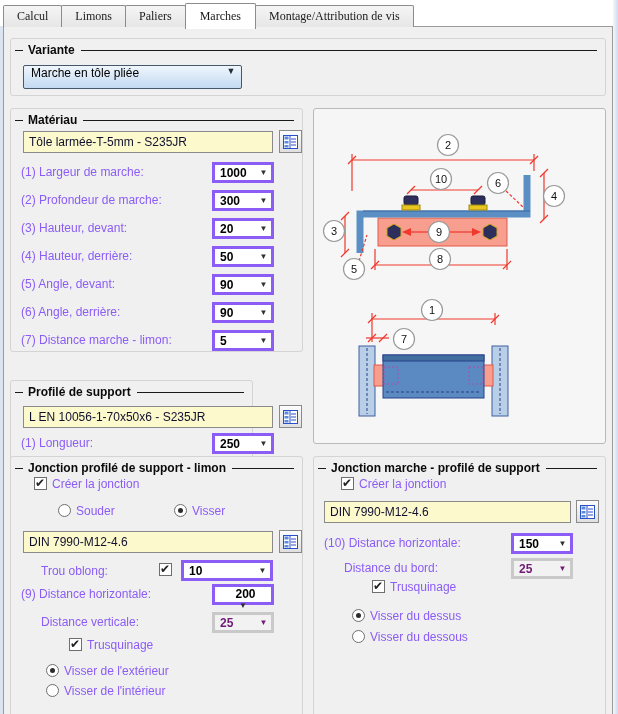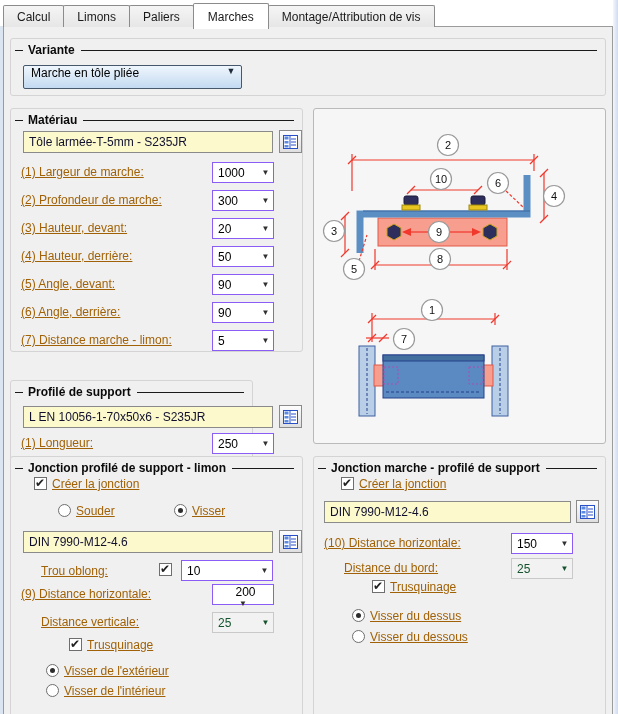--- a/index.html
+++ b/index.html
@@ -4,41 +4,41 @@
 <style>
   * { margin:0; padding:0; box-sizing:border-box; }
   html,body { width:618px; height:714px; }
   body { font-family:"Liberation Sans","DejaVu Sans",sans-serif; font-size:12px; color:#111; background:#dbe5f1; }
   .root { position:relative; width:618px; height:714px; overflow:hidden; }
   .titlestrip { position:absolute; left:0; top:0; width:618px; height:26px; background:#ffffff; }
   .page { position:absolute; left:3px; top:26px; width:610px; height:700px; background:#f0f0f0; border:1px solid #9b9b9b; }
 
   
   .tabbar { position:absolute; left:3px; top:3px; height:24px; display:flex; align-items:flex-end; z-index:3; }
-  .tab { height:22px; padding:0 13px; display:flex; align-items:center; background:linear-gradient(#f5f5f5,#e6e6e6); border:1px solid #8c8c8c; border-bottom:none; border-radius:2px 2px 0 0; margin-left:-1px; color:#1a1a1a; cursor:default; }
+  .tab { height:22px; padding:0 13px; display:flex; align-items:center; background:linear-gradient(#f5f5f5,#e6e6e6); border:1px solid #8c8c8c; border-bottom:none; border-radius:2px 2px 0 0; margin-left:-1px; color:#1a1a1a; cursor:default;font-family:Liberation Serif, serif; }
   .tab:first-child { margin-left:0; }
   .tab.active { height:26px; margin-bottom:-2px; background:#ffffff; position:relative; z-index:4; padding:0 14px; }
 
   
   .group { position:absolute; border:1px solid #d4d4d4; border-radius:3px; background:#f0f0f0; }
   .ghead { display:flex; align-items:center; margin:4px 8px 0 4px; height:14px; }
   .ghead::before { content:""; width:8px; border-top:1px solid #1a1a1a; margin-right:5px; }
   .ghead .gtitle { font-weight:bold; color:#0a0a0a; white-space:nowrap; }
   .ghead .gline { flex:1; border-top:1px solid #1a1a1a; margin-left:6px; }
 
-  .lbl { position:absolute; white-space:nowrap; color:#a16207;text-decoration:underline; }
+  .lbl { position:absolute; white-space:nowrap; color:#8b5cf6; }
 
   .yfield { position:absolute; height:22px; line-height:20px; background:#fcf9cd; border:1px solid #8a8a8a; color:#10102e; padding:0 5px; overflow:hidden; white-space:nowrap; }
   .browse { position:absolute; width:23px; height:23px; border:1px solid #8a8a8a; background:linear-gradient(#fdfdfd,#dfdfdf); display:flex; align-items:center; justify-content:center; cursor:default; }
 
-  .combo { position:absolute; height:21px; background:#fff; border:1px solid #8b5cf6; display:flex; align-items:center; }
+  .combo { position:absolute; height:21px; background:#fff; border:3px solid #8b5cf6; display:flex; align-items:center;font-weight:bold; }
   .combo .val { flex:1; padding-left:5px; color:#000; }
   .combo .arr { width:15px; text-align:center; font-size:8px; color:#303030; }
   .combo.disabled { background:#f2f2f2; border-color:#c9c9c9; }
-  .combo.disabled .val, .combo.disabled .arr { color:#14532d; }
+  .combo.disabled .val, .combo.disabled .arr { color:#701a75; }
 
   .dropdown { position:absolute; height:24px; background:linear-gradient(#eff6fd,#c3daf2); border:1px solid #46586c; display:flex; border-radius:2px; }
   .dropdown .val { flex:1; padding-left:7px; color:#000; }
   .dropdown .arr { width:20px; text-align:center; font-size:9px; color:#1d2b3a; }
 
   .cb { position:absolute; width:13px; height:13px; border:1px solid #6e6e6e; background:#fff; }
   .cb.checked::after { content:"✔"; position:absolute; left:0; top:-2px; font-size:12px; color:#1f1f1f; }
   .rb { position:absolute; width:13px; height:13px; border-radius:50%; border:1px solid #6e6e6e; background:#fff; }
   .rb.sel::after { content:""; position:absolute; left:3px; top:3px; width:5px; height:5px; border-radius:50%; background:#2d2d2d; }
 

